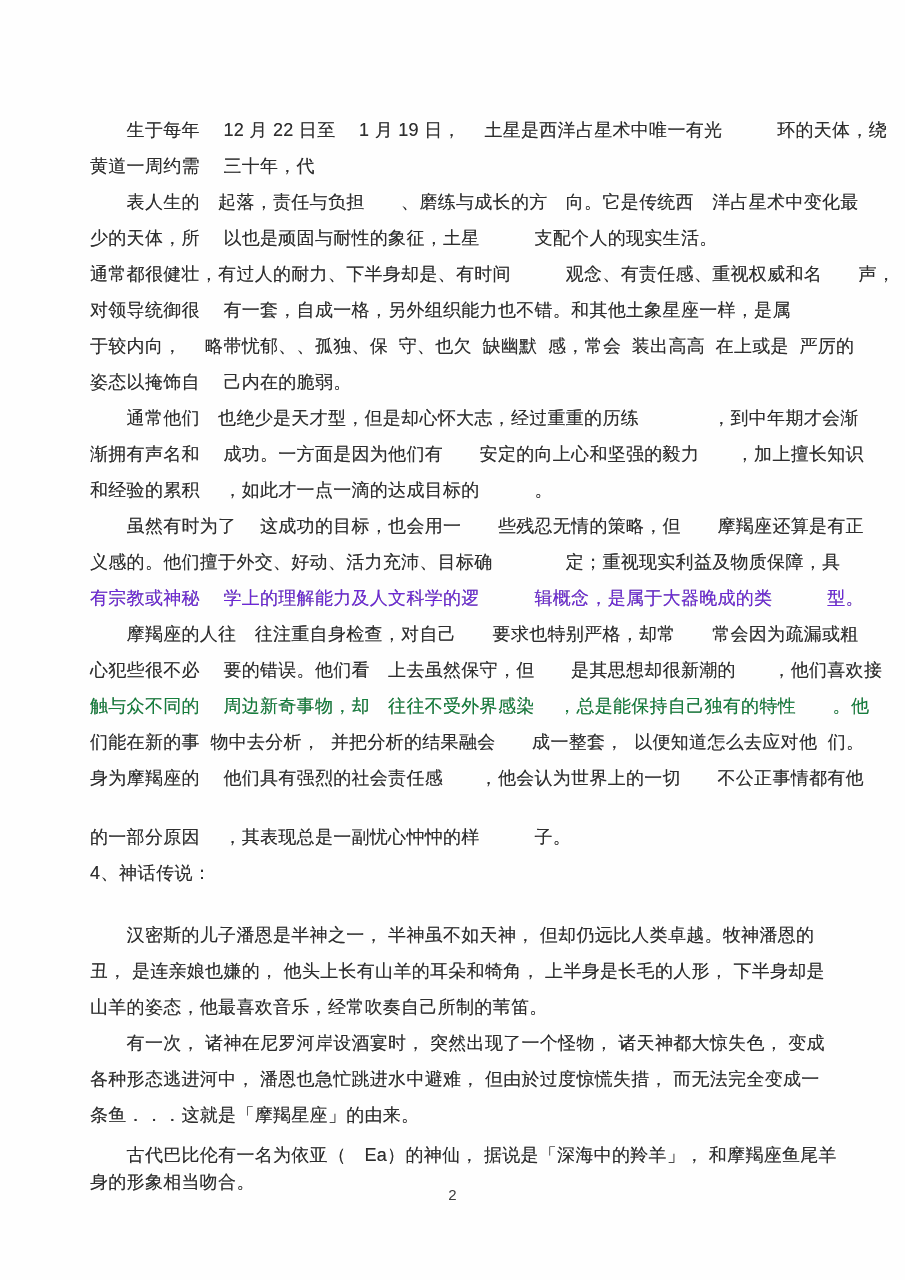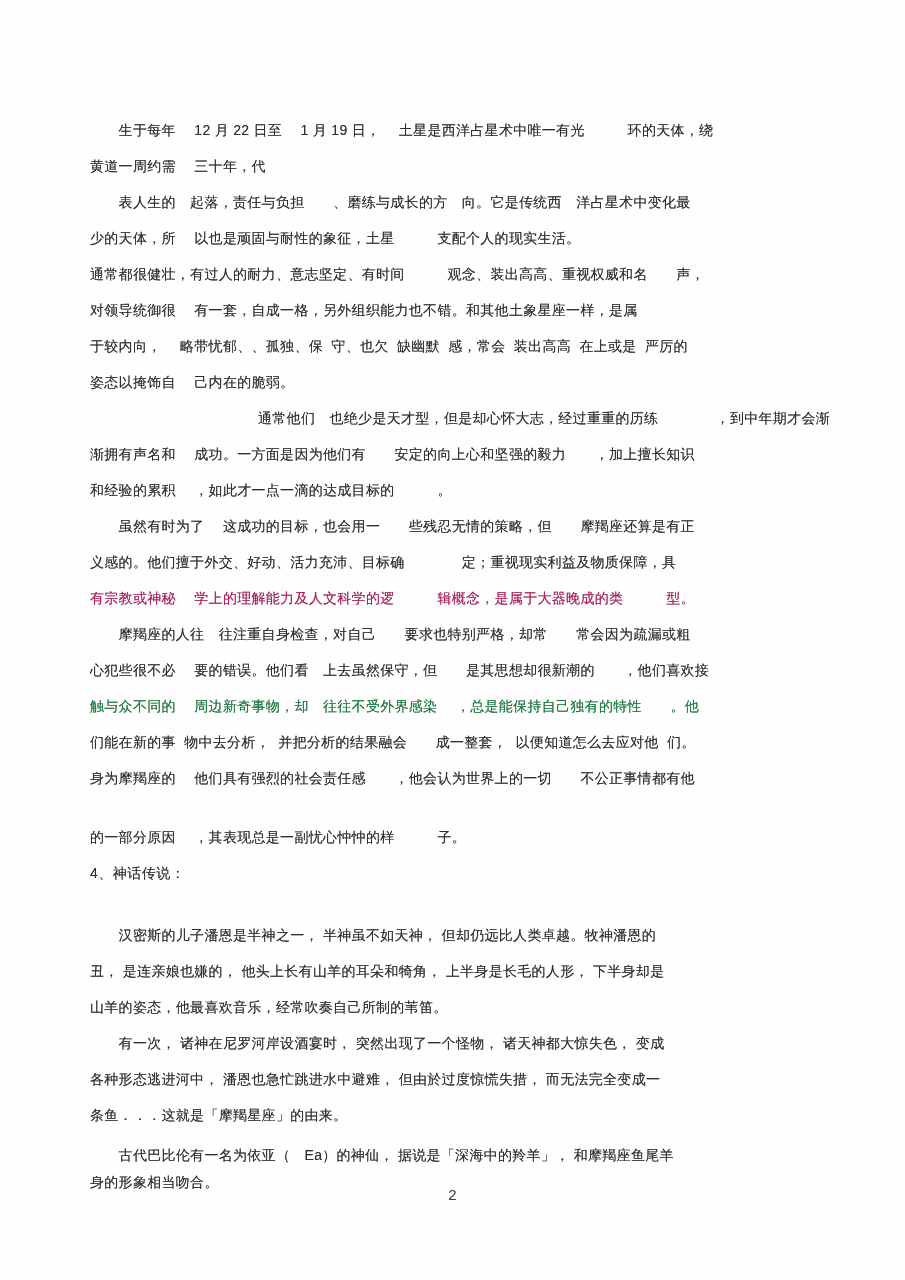--- a/index.html
+++ b/index.html
@@ -19,21 +19,21 @@
     overflow: hidden;
     font-family: "Liberation Sans", "DejaVu Sans", sans-serif;
   }
   .content {
     position: absolute;
     left: 90px;
     top: 112px;
     width: 740px;
   }
   .line {
-    font-size: 14px;
+    font-size: 18px;
     line-height: 36px;
     height: 36px;
     white-space: pre;
     letter-spacing: 0.3px;
     color: #2e2e2e;
     font-weight: 400;
     
     text-shadow: 0 0 0.4px rgba(40,40,40,0.55);
   }
   .line.heading {
@@ -60,30 +60,30 @@
 </head>
 <body>
 
 <div class="page" style="background: rgb(254, 254, 254);">
   <div class="content">
 
   <div class="line" style="color: rgb(46, 46, 46);">　　生于每年　 12 月 22 日至　 1 月 19 日，　 土星是西洋占星术中唯一有光　　　环的天体，绕</div>
       <div class="line" style="color: rgb(46, 46, 46);">黄道一周约需　 三十年，代</div>
       <div class="line" style="color: rgb(46, 46, 46);">　　表人生的　起落，责任与负担　　、磨练与成长的方　向。它是传统西　洋占星术中变化最</div>
       <div class="line" style="color: rgb(46, 46, 46);">少的天体，所　 以也是顽固与耐性的象征，土星　　　支配个人的现实生活。</div>
-      <div class="line" style="color: rgb(46, 46, 46);">通常都很健壮，有过人的耐力、意志坚定、有时间　　　观念、装出高高、重视权威和名　　声，</div>
+      <div class="line" style="color: rgb(46, 46, 46);">通常都很健壮，有过人的耐力、下半身却是、有时间　　　观念、有责任感、重视权威和名　　声，</div>
       <div class="line" style="color: rgb(46, 46, 46);">对领导统御很　 有一套，自成一格，另外组织能力也不错。和其他土象星座一样，是属</div>
       <div class="line" style="color: rgb(46, 46, 46);">于较内向，　 略带忧郁、、孤独、保  守、也欠  缺幽默  感，常会  装出高高  在上或是  严厉的</div>
       <div class="line" style="color: rgb(46, 46, 46);">姿态以掩饰自　 己内在的脆弱。</div>
       <div class="line" style="color: rgb(46, 46, 46); text-align: right;">　　通常他们　也绝少是天才型，但是却心怀大志，经过重重的历练　　　　，到中年期才会渐</div>
       <div class="line" style="color: rgb(46, 46, 46);">渐拥有声名和　 成功。一方面是因为他们有　　安定的向上心和坚强的毅力　　，加上擅长知识</div>
       <div class="line" style="color: rgb(46, 46, 46);">和经验的累积　 ，如此才一点一滴的达成目标的　　　。</div>
       <div class="line" style="color: rgb(46, 46, 46);">　　虽然有时为了　 这成功的目标，也会用一　　些残忍无情的策略，但　　摩羯座还算是有正</div>
       <div class="line" style="color: rgb(46, 46, 46);">义感的。他们擅于外交、好动、活力充沛、目标确　　　　定；重视现实利益及物质保障，具</div>
-      <div class="line" style="color: #be185d;">有宗教或神秘　 学上的理解能力及人文科学的逻　　　辑概念，是属于大器晚成的类　　　型。</div>
+      <div class="line" style="color: #6d28d9;">有宗教或神秘　 学上的理解能力及人文科学的逻　　　辑概念，是属于大器晚成的类　　　型。</div>
       <div class="line" style="color: rgb(46, 46, 46);">　　摩羯座的人往　往注重自身检查，对自己　　要求也特别严格，却常　　常会因为疏漏或粗</div>
       <div class="line" style="color: rgb(46, 46, 46);">心犯些很不必　 要的错误。他们看　上去虽然保守，但　　是其思想却很新潮的　　，他们喜欢接</div>
       <div class="line" style="color: #15803d;">触与众不同的　 周边新奇事物，却　往往不受外界感染　 ，总是能保持自己独有的特性　　。他</div>
       <div class="line" style="color: rgb(46, 46, 46);">们能在新的事  物中去分析，  并把分析的结果融会　　成一整套，  以便知道怎么去应对他  们。</div>
       <div class="line" style="color: rgb(46, 46, 46);">身为摩羯座的　 他们具有强烈的社会责任感　　，他会认为世界上的一切　　不公正事情都有他</div>
       <div class="line" style="color: rgb(46, 46, 46); margin-top: 23px;">的一部分原因　 ，其表现总是一副忧心忡忡的样　　　子。</div>
       <div class="line heading" style="color: rgb(46, 46, 46);">4、神话传说：</div>
       <div class="line" style="color: rgb(46, 46, 46); margin-top: 26px;">　　汉密斯的儿子潘恩是半神之一， 半神虽不如天神， 但却仍远比人类卓越。牧神潘恩的</div>
       <div class="line" style="color: rgb(46, 46, 46);">丑， 是连亲娘也嫌的， 他头上长有山羊的耳朵和犄角， 上半身是长毛的人形， 下半身却是</div>
       <div class="line" style="color: rgb(46, 46, 46);">山羊的姿态，他最喜欢音乐，经常吹奏自己所制的苇笛。</div>

